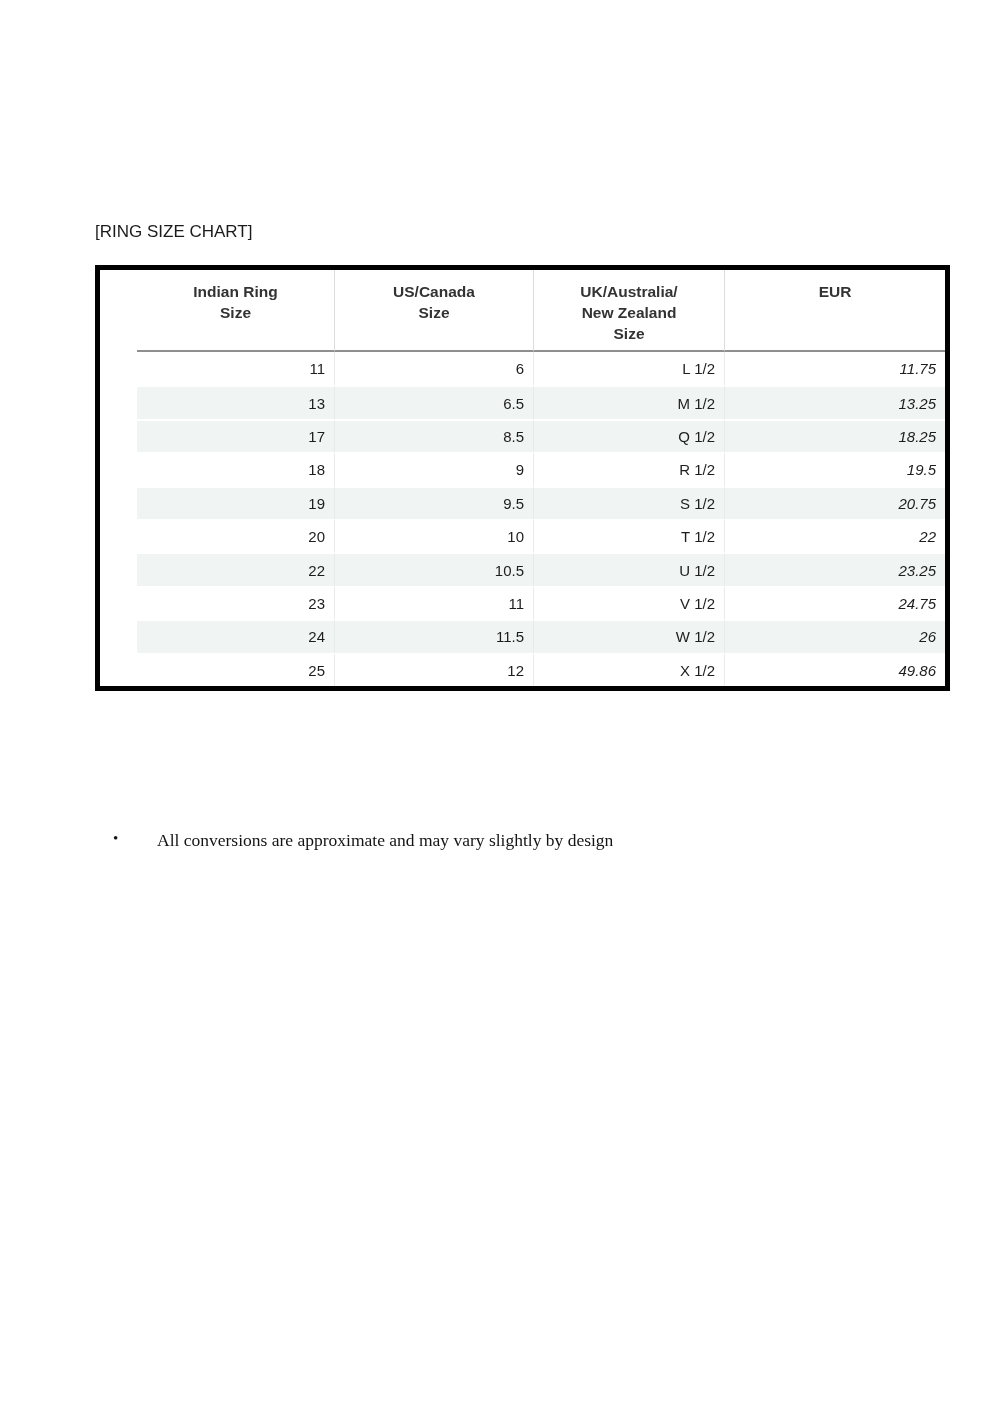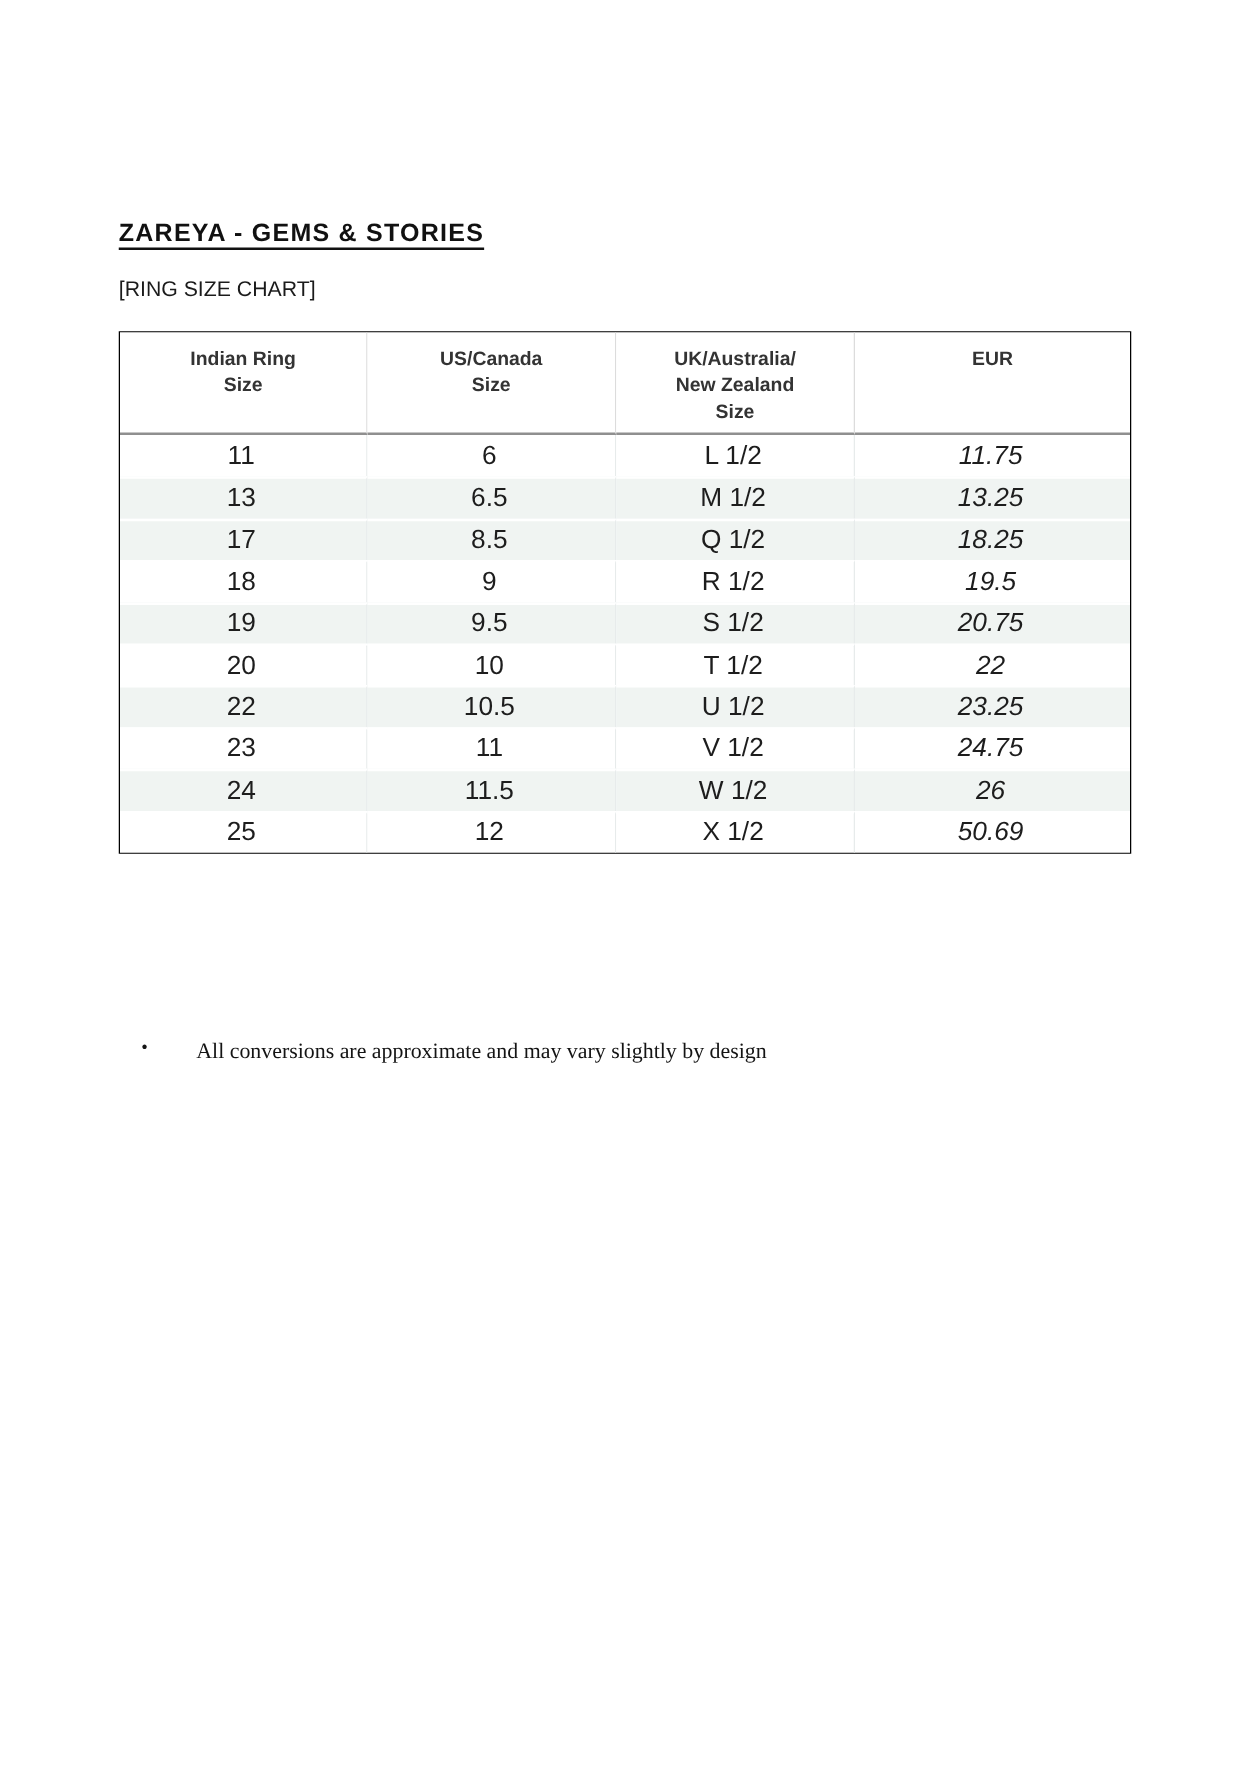--- a/index.html
+++ b/index.html
@@ -36,22 +36,23 @@
   }
   .table-wrap {
     position: absolute;
     left: 95px;
     top: 265px;
   }
   table.ring-table {
     border-collapse: separate;
     border-spacing: 0;
     table-layout: fixed;
-    border: 1px solid #000000;
+    border: 5px solid #000000;
     width: 810px;
+    padding-left: 37px;
   }
   table.ring-table col.c1 { width: 198px; }
   table.ring-table col.c2 { width: 199px; }
   table.ring-table col.c3 { width: 191px; }
   table.ring-table col.c4 { width: 220px; }
   table.ring-table th {
     box-sizing: border-box;
     height: 77px;
     vertical-align: top;
     text-align: center;
@@ -62,23 +63,23 @@
     padding: 11px 6px 6px 6px;
     white-space: pre-line;
     background: #ffffff;
     border-bottom: 2px solid #8f8f8f;
     border-right: 1px solid #dcdcdc;
   }
   table.ring-table th:last-child { border-right: none; }
   table.ring-table td {
     box-sizing: border-box;
     height: 33.4px;
-    text-align: center;
+    text-align: right;
     vertical-align: middle;
-    font-size: 21px;
+    font-size: 15px;
     color: #1d1d1d;
     padding: 0 9px 0 6px;
     background: #ffffff;
     border-right: 1px solid #e7ebeb;
     border-top: 2px solid #ffffff;
   }
   table.ring-table td:last-child { border-right: none; font-style: italic; }
   table.ring-table tbody tr:first-child td { border-top: none; }
   table.ring-table tbody tr.stripe td { background: #f0f4f2; }
   .note-line {
@@ -99,21 +100,20 @@
   .note-text {
     display: inline-block;
     margin-left: 62px;
   }
 </style>
 </head>
 <body>
 
 <div class="page">
 
-  <div class="doc-title">ZAREYA - GEMS &amp; STORIES</div>
 
   <div class="doc-subtitle">[RING SIZE CHART]</div>
 
   <div class="table-wrap">
     <table class="ring-table">
       <colgroup>
         <col class="c1">
           <col class="c2">
           <col class="c3">
           <col class="c4">
@@ -182,21 +182,21 @@
           <tr class="stripe">
             <td>24</td>
             <td>11.5</td>
             <td>W 1/2</td>
             <td>26</td>
           </tr>
           <tr>
             <td>25</td>
             <td>12</td>
             <td>X 1/2</td>
-            <td>50.69</td>
+            <td>49.86</td>
           </tr>
         </tbody>
     </table>
   </div>
 
   <div class="note-line">
     <span class="note-bullet">•</span>
     <span class="note-text">All conversions are approximate and may vary slightly by design</span>
   </div>
 

